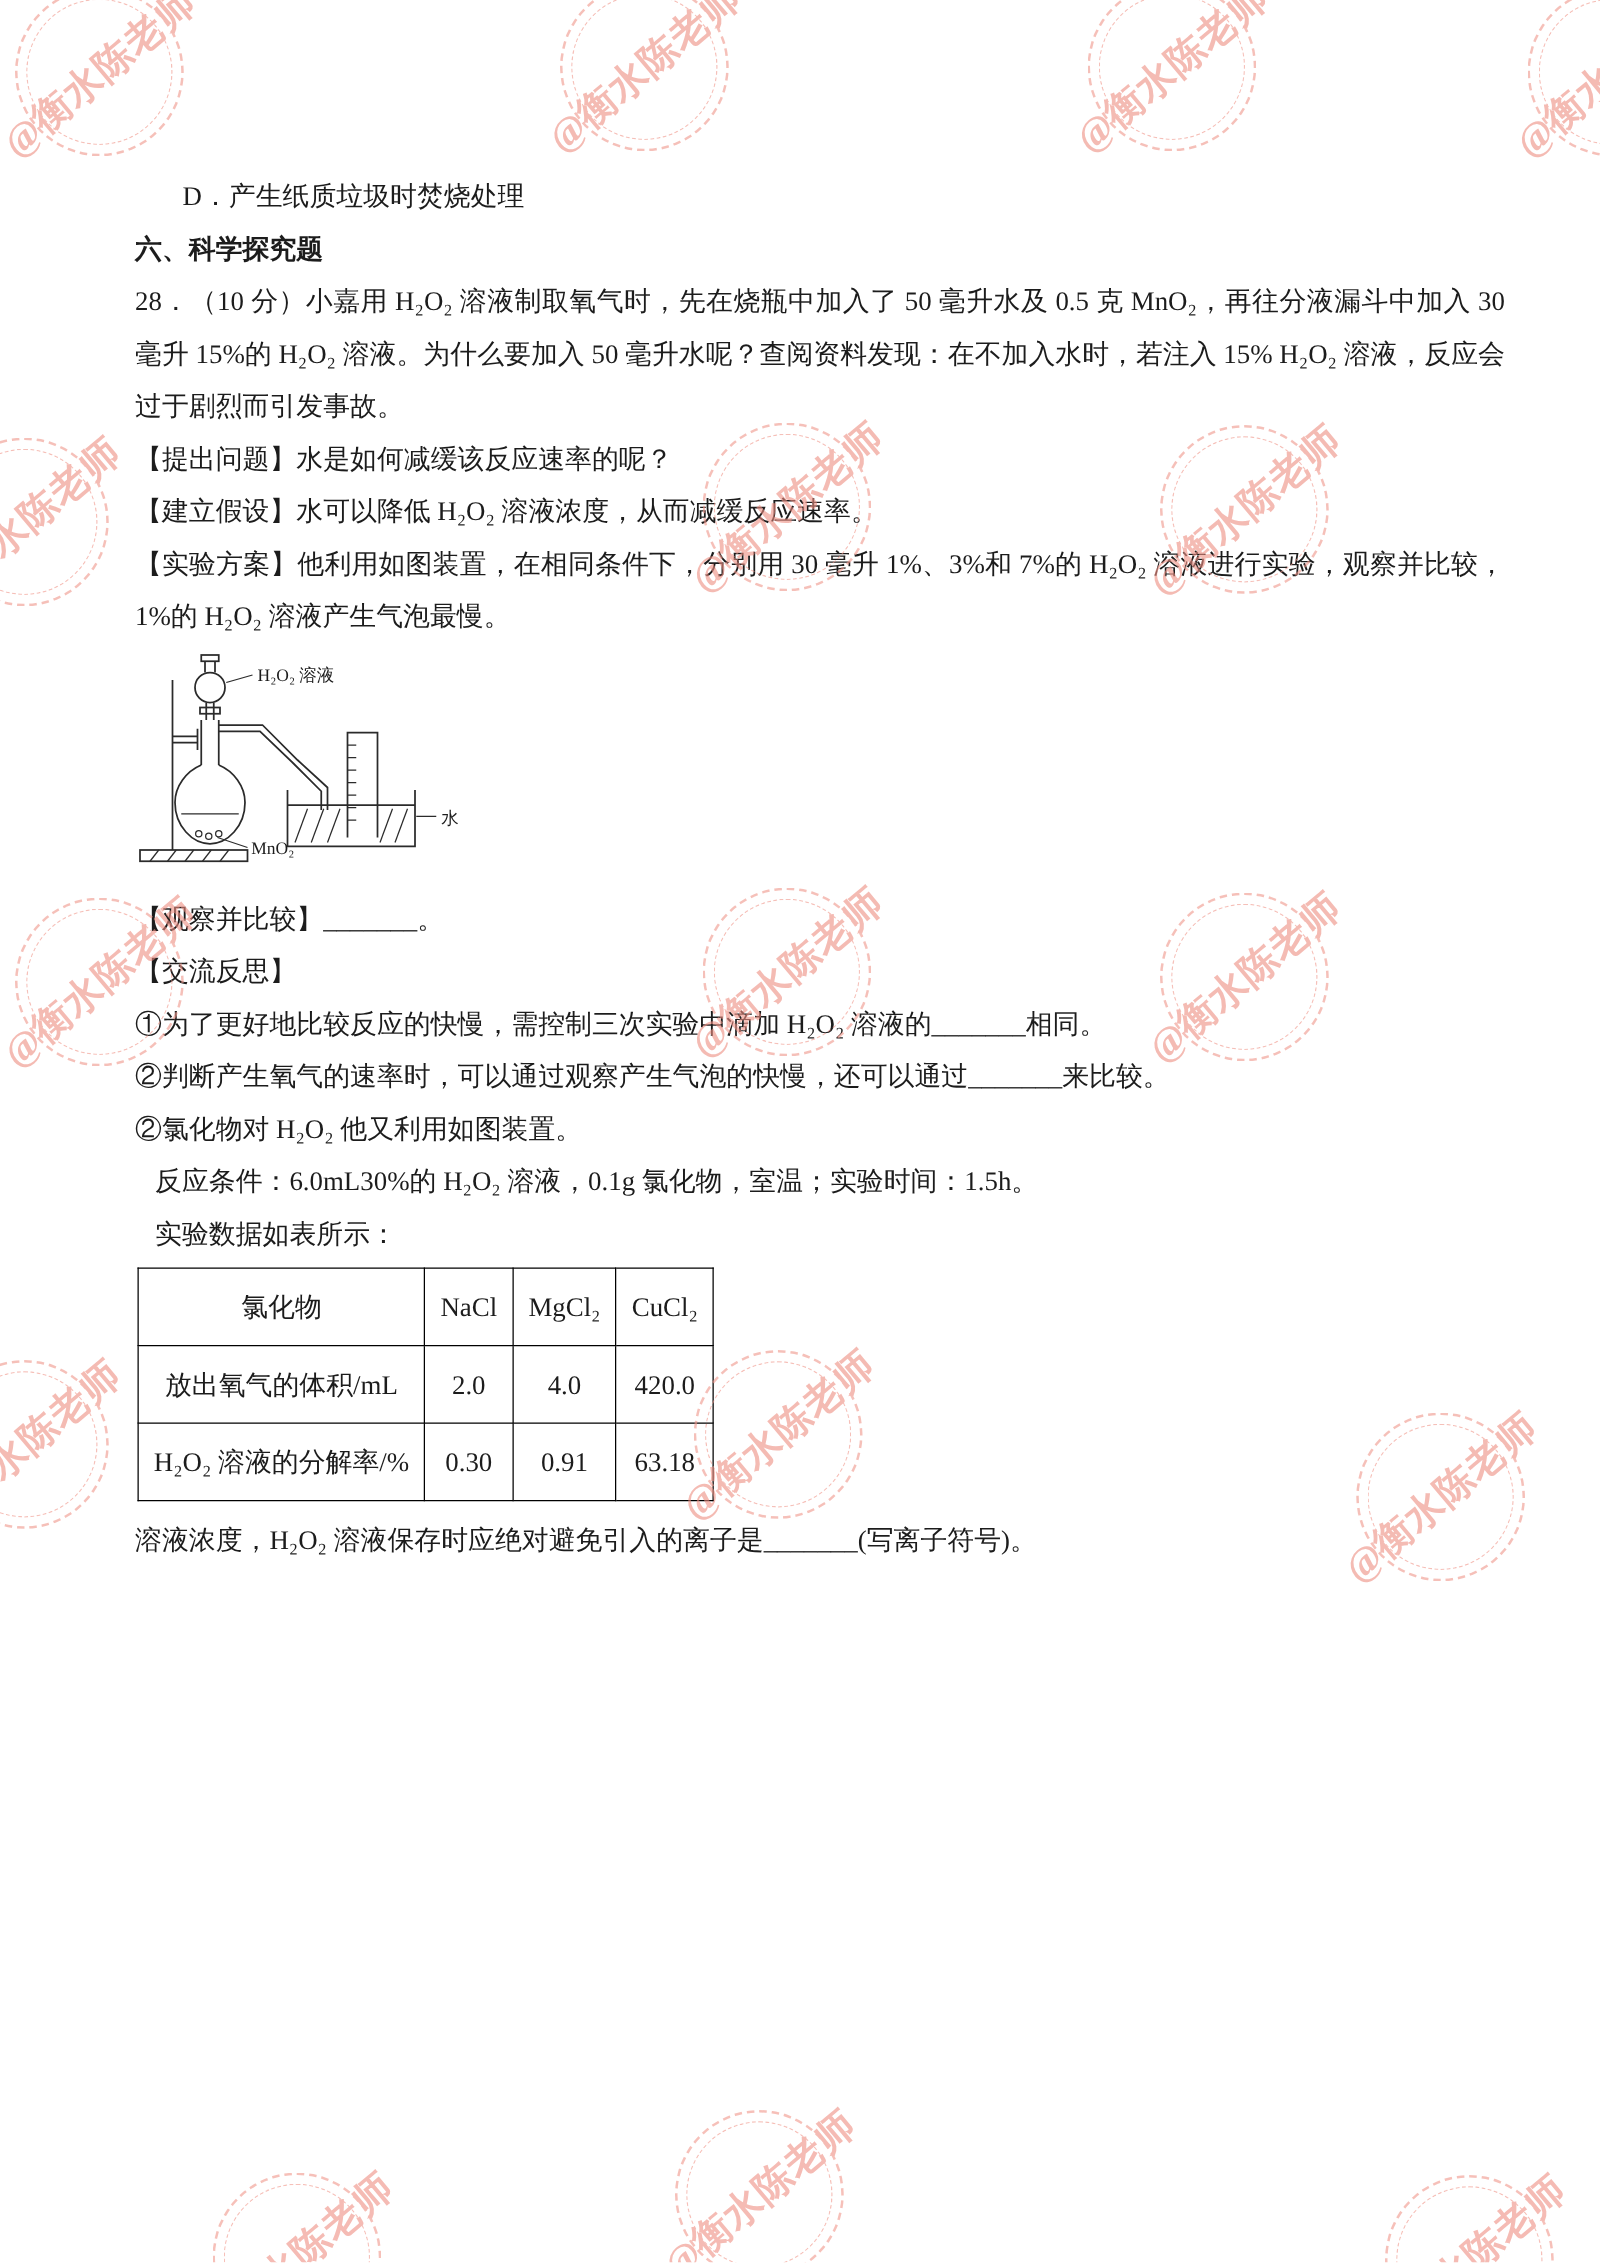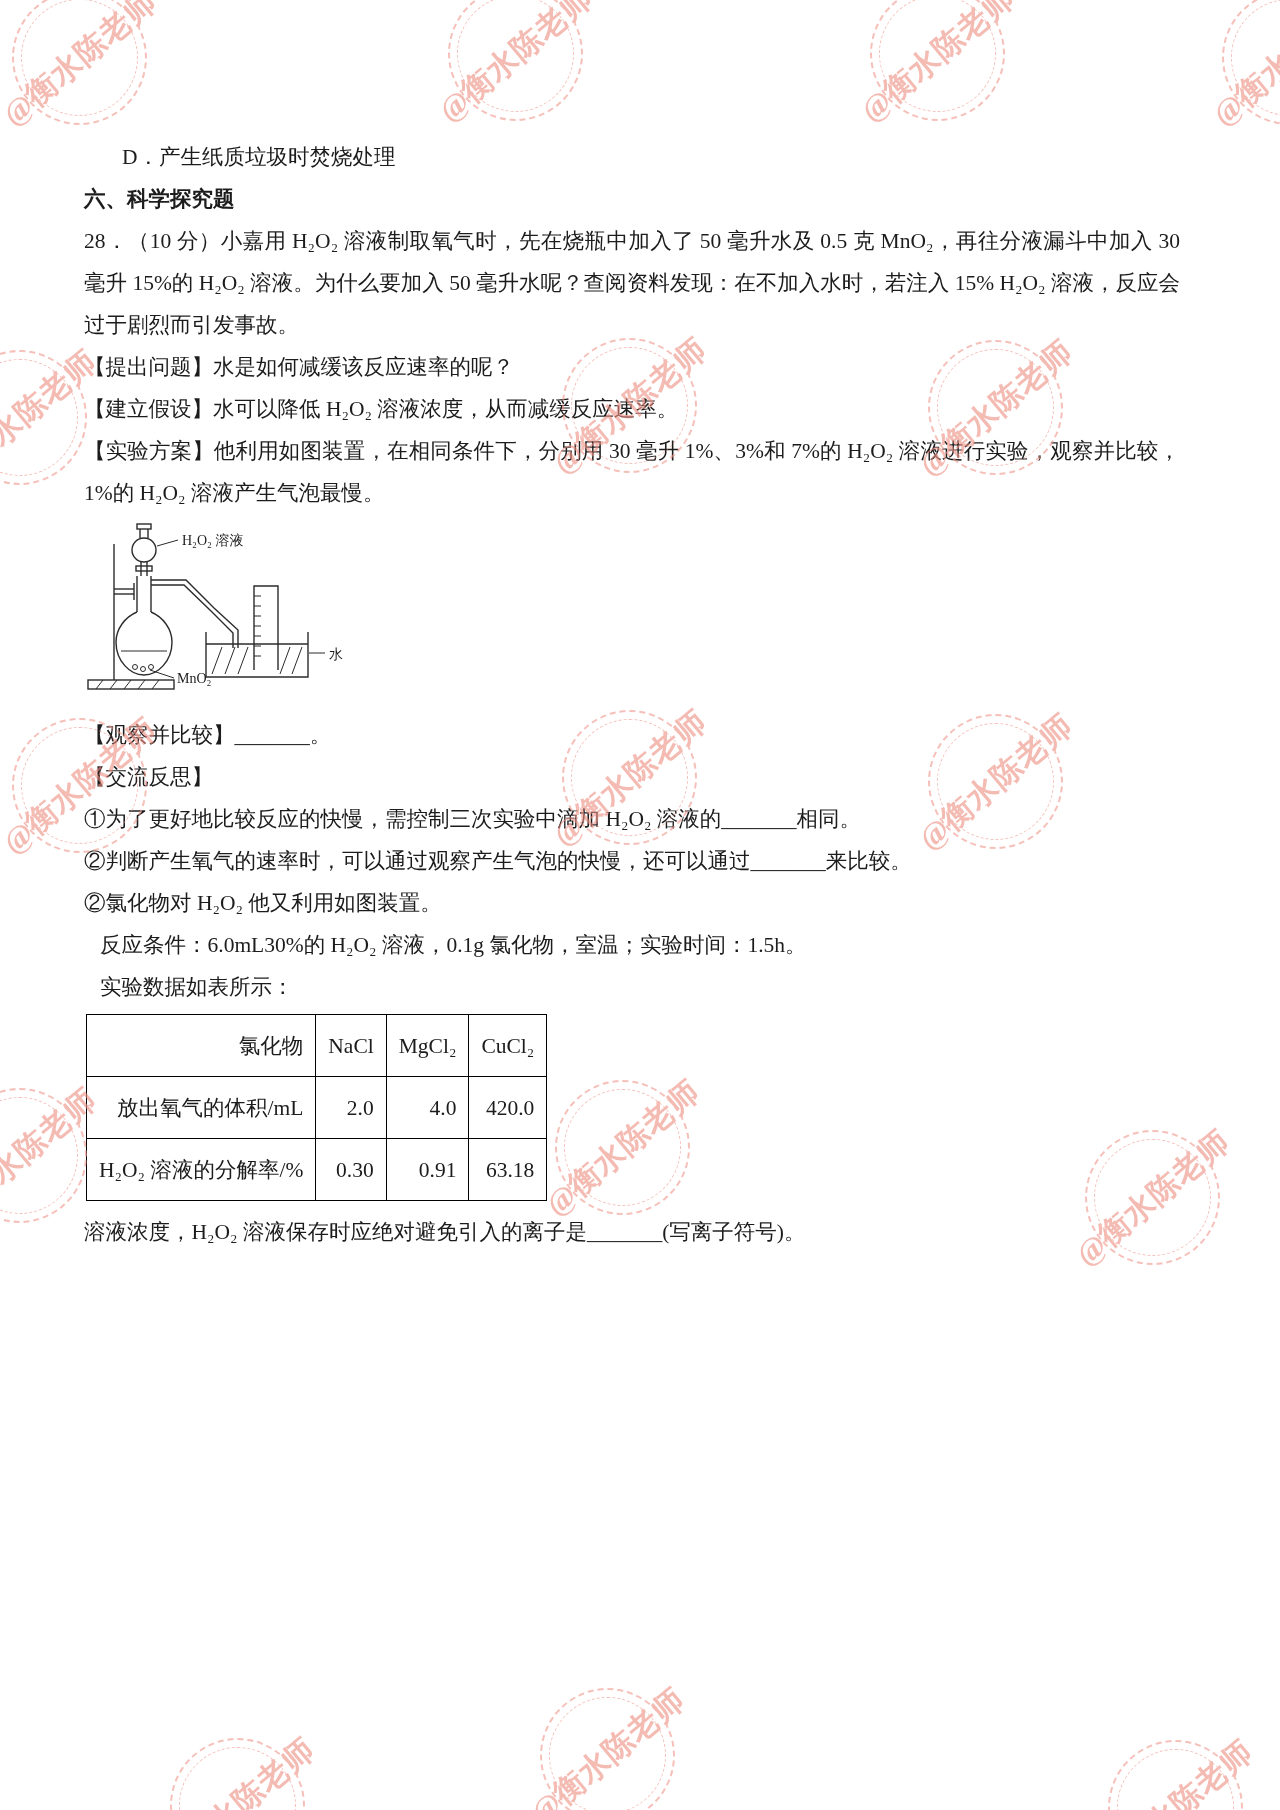--- a/index.html
+++ b/index.html
@@ -8,21 +8,21 @@
     position:relative;
     width:1280px; height:1810px;
     background:#ffffff;
     overflow:hidden;
     font-family:"Liberation Serif","DejaVu Serif",serif;
     color:#1c1c1c;
   }
   
   .content {
     position:absolute;
-    left:84px; top:136px;
+    left:108px; top:136px;
     width:1096px;
     font-size:21.5px;
     line-height:42px;
     z-index:1;
   }
   .para { text-align:justify; }
   .indent1 { padding-left:38px; }
   .indent2 { padding-left:16px; }
   .bold { font-weight:bold; }
   
@@ -32,21 +32,21 @@
   .diag-thin { stroke:#2b2b2b; stroke-width:1; fill:none; }
   .diag-text { font-size:14px; fill:#1c1c1c; font-family:"Liberation Serif","DejaVu Serif",serif; }
   
   table.data { border-collapse:collapse; margin:6px 0 10px 2px; }
   table.data th, table.data td {
     border:1.6px solid #000;
     font-weight:normal;
     font-size:21.5px;
     height:62px;
     padding:0 12px;
-    text-align:right;
+    text-align:center;
     vertical-align:middle;
     white-space:nowrap;
   }
   
   .wm-layer { position:absolute; inset:0; z-index:2; pointer-events:none; }
   .stamp {
     position:absolute;
     width:135px; height:135px;
     border:2px dashed #f0978b;
     border-radius:50%;

